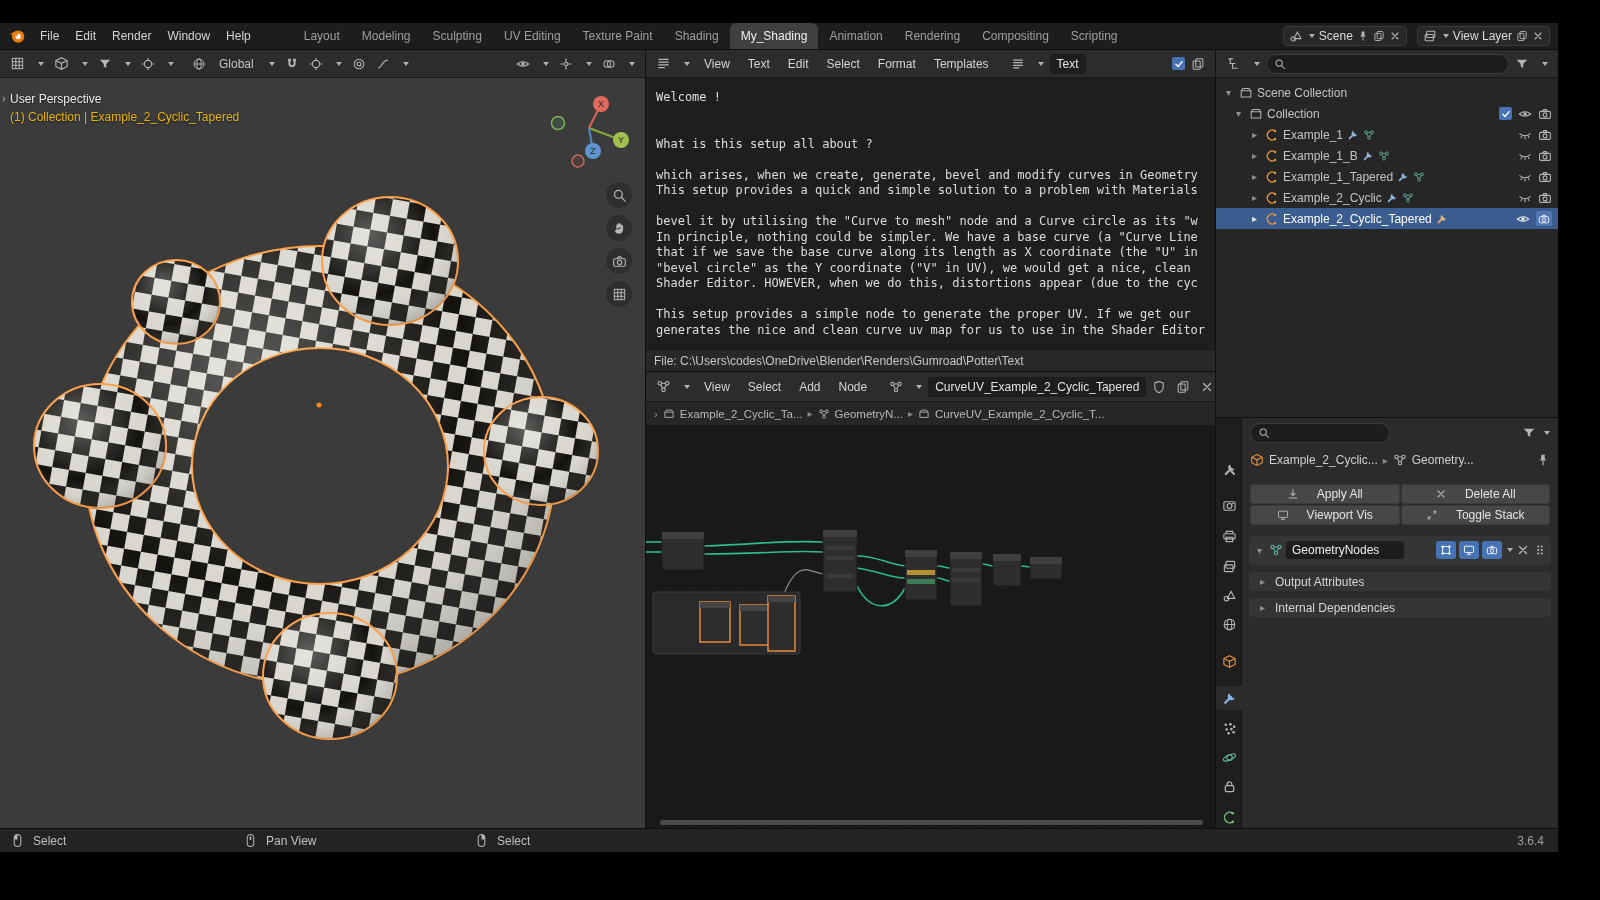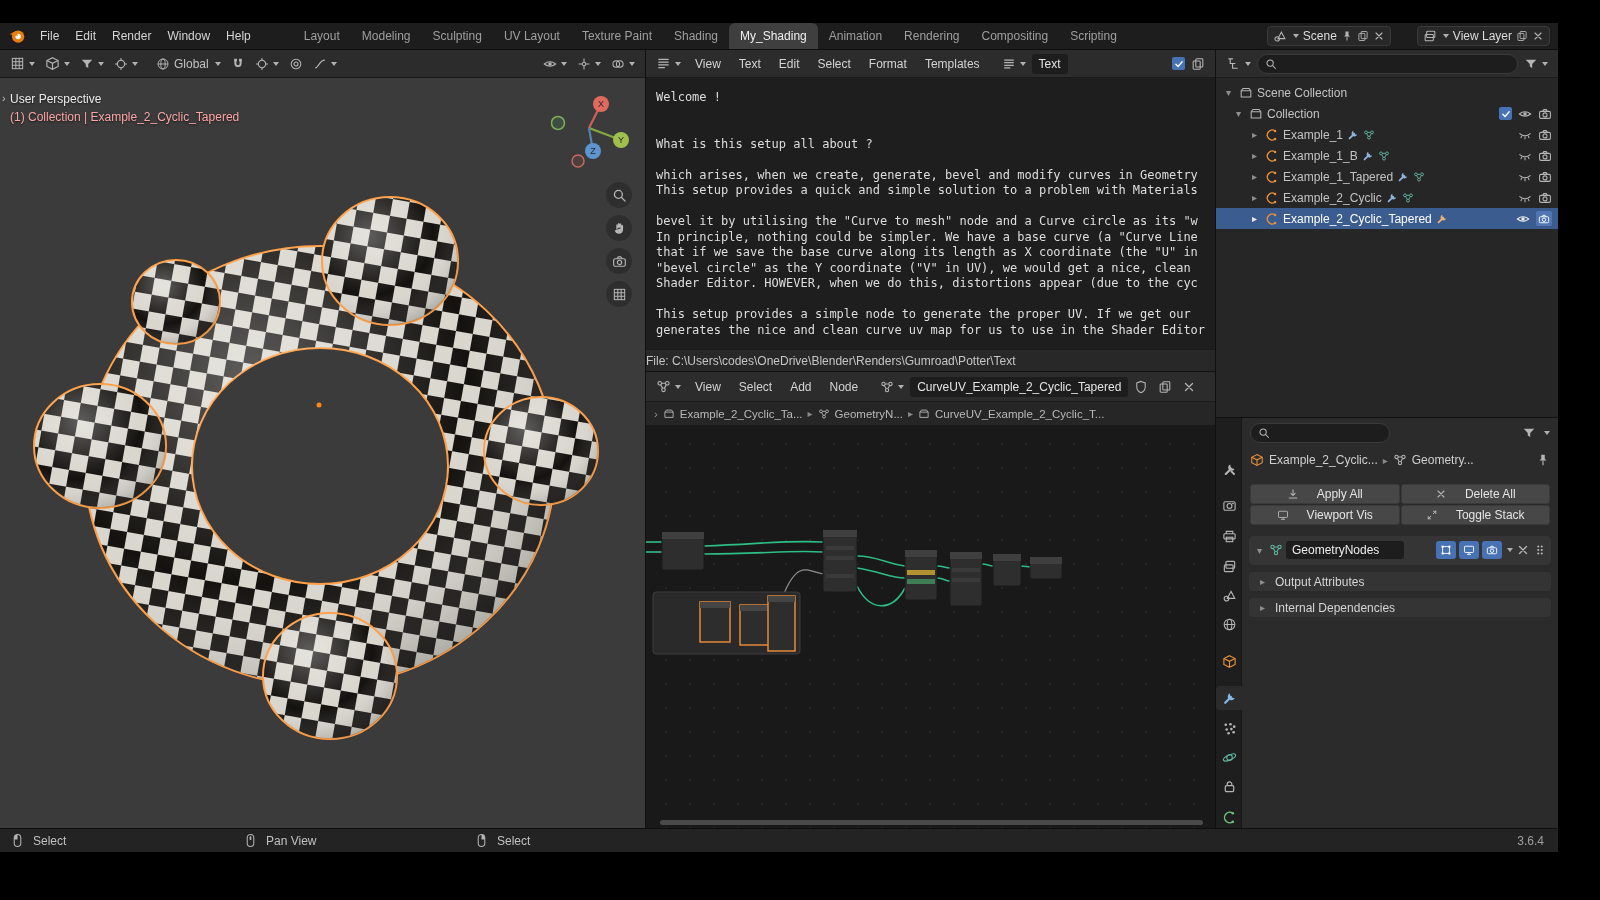--- a/index.html
+++ b/index.html
@@ -8,55 +8,55 @@
   .window{position:absolute;left:0;top:23px;width:1558px;height:829px;background:#1d1d1d;display:flex;flex-direction:column}
 
   
   .topbar{height:27px;background:#1d1d1d;border-bottom:1px solid #0e0e0e;display:flex;align-items:center;padding:0 8px;flex:none}
   .logo{width:18px;height:18px;margin-right:6px;flex:none}
   .menus{display:flex}
   .menu-item{padding:4px 8px;border-radius:3px;color:#d4d4d4;white-space:nowrap}
   .tabs{display:flex;align-items:stretch;margin-left:34px;height:100%}
   .tab{display:flex;align-items:center;padding:0 11px;color:#9f9f9f;border-radius:6px 6px 0 0;white-space:nowrap}
   .tab.active{background:#3f3f3f;color:#f0f0f0}
-  .topbar-right{margin-left:auto;display:flex;align-items:center;gap:26px}
+  .topbar-right{margin-left:auto;display:flex;align-items:center;gap:10px}
   .id-field{display:flex;align-items:center;gap:4px;background:#282828;border:1px solid #3a3a3a;border-radius:4px;height:20px;padding:0 5px;color:#dcdcdc;white-space:nowrap}
 
   
   .ic{display:block;color:#b5b5b5;flex:none}
   .s10{width:10px;height:10px}.s12{width:12px;height:12px}.s14{width:14px;height:14px}.s15{width:15px;height:15px}
   .tri{width:0;height:0;border-left:3.5px solid transparent;border-right:3.5px solid transparent;border-top:4.5px solid #b0b0b0;display:inline-block;flex:none;margin-left:2px}
   .ehdr{height:28px;background:#2c2c2c;border-bottom:1px solid #1a1a1a;display:flex;align-items:center;padding:0 6px;gap:2px;flex:none}
-  .hbtn{display:flex;align-items:center;gap:2px;padding:2px 4px;border-radius:3px;color:#c2c2c2}
+  .hbtn{display:flex;align-items:center;gap:11px;padding:2px 4px;border-radius:3px;color:#c2c2c2}
   .hlabel{padding:0 2px;white-space:nowrap}
   .sep{width:6px;flex:none}
   .exp{width:13px;color:#8f8f8f;font-size:10px;text-align:center;flex:none}
   .c-orange{color:#e8913c}.c-blue{color:#84b8e8}.c-green{color:#6fbf7a}.c-teal{color:#63b5a0}.c-bluegray{color:#8fb5dc}
 
   
   .main{flex:1;display:flex;min-height:0}
 
   
   .vp{width:646px;flex:none;position:relative;background:#3b3b3b;border-right:1px solid #101010;overflow:hidden;display:flex;flex-direction:column}
   .vp-canvas{flex:1;position:relative}
   .vp-svg{position:absolute;left:0;top:0}
   .vp-overlay{position:absolute;left:10px;top:14px;text-shadow:0 1px 2px rgba(0,0,0,.6)}
   .vp-line1{color:#ececec;margin-bottom:4px}
-  .vp-line2{color:#fca5a5}
+  .vp-line2{color:#eab308}
   .tool-chev{position:absolute;left:2px;top:14px;color:#bdbdbd;font-size:11px}
   .gizmo{position:absolute;right:8px;top:16px}
   .navcol{position:absolute;right:13px;top:104px;display:flex;flex-direction:column;gap:7px}
   .navbtn{width:26px;height:26px;border-radius:50%;background:rgba(30,30,30,.45);display:flex;align-items:center;justify-content:center;color:#d6d6d6}
 
   
   .mid{width:570px;flex:none;display:flex;flex-direction:column;border-right:1px solid #101010;min-height:0}
   .ted{height:322px;flex:none;display:flex;flex-direction:column;border-bottom:1px solid #101010}
   .ted-body{flex:1;background:#1e1e1e;padding:12px 0 0 10px;font-family:"DejaVu Sans Mono",monospace;font-size:12px;color:#dedede;overflow:hidden}
   .tline{height:15.5px;white-space:pre}
-  .ted-foot{height:22px;flex:none;background:#282828;border-top:1px solid #1a1a1a;display:flex;align-items:center;padding:0 0;color:#c5c5c5;white-space:nowrap}
+  .ted-foot{height:22px;flex:none;background:#282828;border-top:1px solid #1a1a1a;display:flex;align-items:center;padding:0 8px;color:#c5c5c5;white-space:nowrap}
   .name-field{background:#1d1d1d;border-radius:3px;height:20px;display:flex;align-items:center;padding:0 7px;color:#e3e3e3;white-space:nowrap}
   .ned{flex:1;display:flex;flex-direction:column;min-height:0}
   .ned .ehdr{height:30px}
   .crumbs{height:24px;flex:none;background:#262626;border-bottom:1px solid #1a1a1a;display:flex;align-items:center;gap:5px;padding:0 8px;color:#b9b9b9;font-size:11.5px;white-space:nowrap}
   .crumb-sep{color:#8a8a8a;font-size:10px}
   .ncanvas{flex:1;position:relative;background:#191919;background-image:radial-gradient(#262626 1px,transparent 1.2px);background-size:24px 24px;background-position:8px 6px;overflow:hidden}
   .nscroll{position:absolute;left:14px;right:12px;bottom:3px;height:5px;border-radius:3px;background:#4a4a4a}
 
   
   .rcol{flex:1;display:flex;flex-direction:column;min-height:0}
@@ -358,21 +358,21 @@
       <span class="menu-item">File</span>
       <span class="menu-item">Edit</span>
       <span class="menu-item">Render</span>
       <span class="menu-item">Window</span>
       <span class="menu-item">Help</span>
     </nav>
     <div class="tabs">
       <span class="tab">Layout</span>
       <span class="tab">Modeling</span>
       <span class="tab">Sculpting</span>
-      <span class="tab">UV Layout</span>
+      <span class="tab">UV Editing</span>
       <span class="tab">Texture Paint</span>
       <span class="tab">Shading</span>
       <span class="tab active">My_Shading</span>
       <span class="tab">Animation</span>
       <span class="tab">Rendering</span>
       <span class="tab">Compositing</span>
       <span class="tab">Scripting</span>
     </div>
     <div class="topbar-right">
       <div class="id-field">

